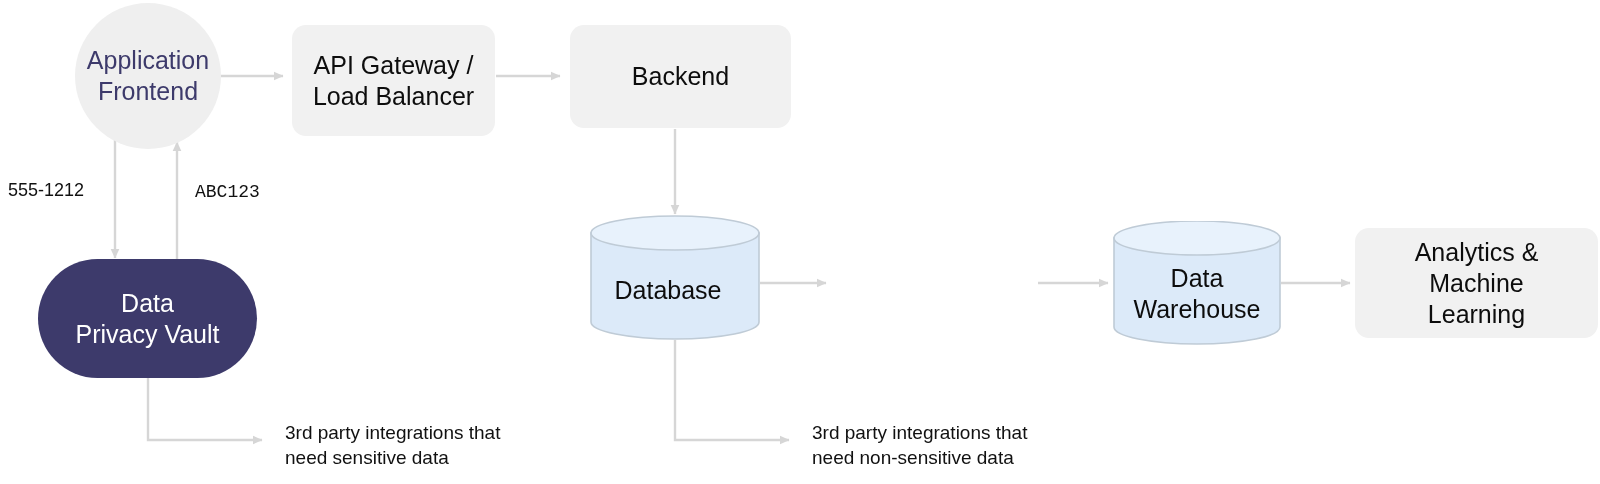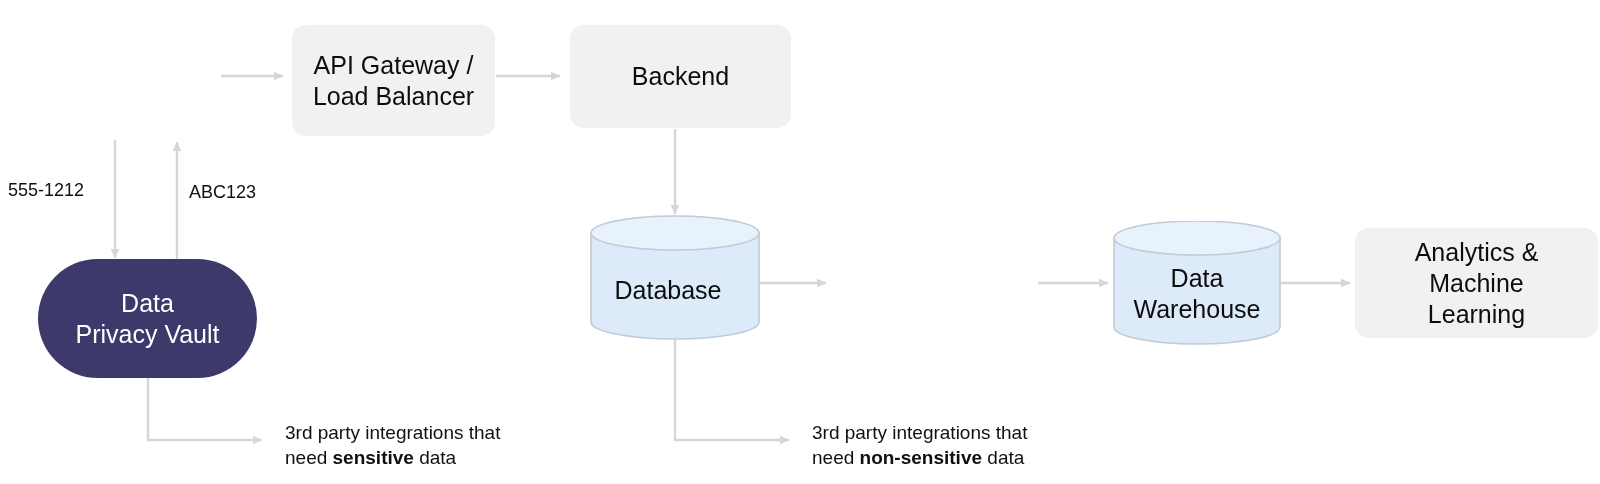--- a/index.html
+++ b/index.html
@@ -78,21 +78,21 @@
     color: #111111;
     white-space: nowrap;
   }
   .caption {
     position: absolute;
     font-size: 19px;
     color: #111111;
     text-align: left;
     line-height: 1.32;
   }
-  .caption b { font-weight: 700; }
+  .caption b { font-weight: 400; }
 </style>
 </head>
 <body>
 
 <div id="canvas">
 
   <svg id="edges" viewBox="0 0 1600 484" xmlns="http://www.w3.org/2000/svg">
     <defs>
       <marker id="ah" markerWidth="11" markerHeight="11" refX="9.4" refY="5.2" orient="auto" markerUnits="userSpaceOnUse">
         <path d="M0,0.7 L10,5.2 L0,9.7 z" fill="#D6D6D6"></path>
@@ -133,20 +133,24 @@
 
     <g>
       <path d="M148,378 L148,440 L262,440" fill="none" stroke="#D6D6D6" stroke-width="2.4" marker-end="url(#ah)"></path>
     </g>
 
     <g>
       <path d="M675,340 L675,440 L789,440" fill="none" stroke="#D6D6D6" stroke-width="2.4" marker-end="url(#ah)"></path>
     </g>
   </svg>
 
+  <div class="node shape-circle" style="left:75px; top:3px; width:146px; height:146px;">
+    <span class="node-text">Application
+Frontend</span>
+  </div>
 
   <div class="node shape-box" style="left:292px; top:25px; width:203px; height:111px;">
     <span class="node-text">API Gateway /
 Load Balancer</span>
   </div>
 
   <div class="node shape-box" style="left:570px; top:25px; width:221px; height:103px;">
     <span class="node-text">Backend</span>
   </div>
 
@@ -174,21 +178,21 @@
   </div>
 
   <div class="node shape-box" style="left:1355px; top:228px; width:243px; height:110px;">
     <span class="node-text">Analytics &amp;
 Machine
 Learning</span>
   </div>
 
   <div class="edge-label" style="left:8px; top:180px;">555-1212</div>
 
-  <div class="edge-label" style="left:189px; top:182px;">ABC123</div>
+  <div class="edge-label" style="left:195px; top:182px;font-family:Liberation Mono, monospace;">ABC123</div>
 
   <div class="caption" style="left:285px; top:420px; width:245px;">
     <span>3rd party integrations that</span><br>
     <span>need </span><b>sensitive</b><span> data</span>
   </div>
 
   <div class="caption" style="left:812px; top:420px; width:253px;">
     <span>3rd party integrations that</span><br>
     <span>need </span><b>non-sensitive</b><span> data</span>
   </div>

